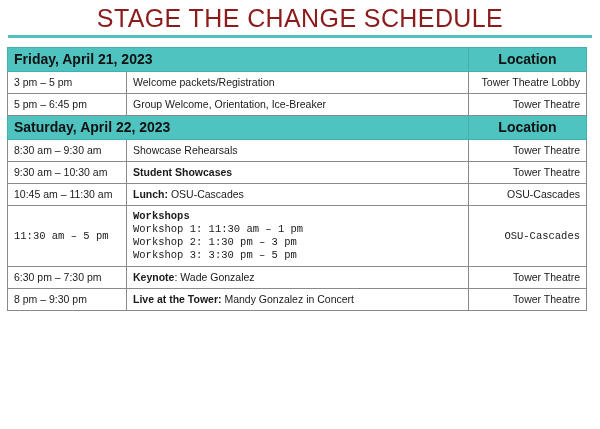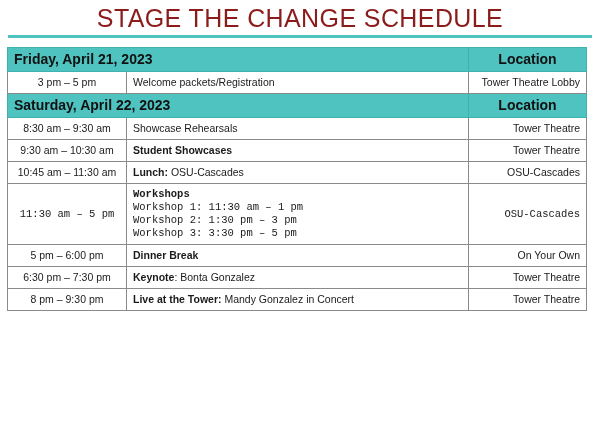--- a/index.html
+++ b/index.html
@@ -62,21 +62,21 @@
     font-size: 14px;
     color: #111111;
     padding-top: 5px;
     padding-bottom: 5px;
     border-color: #3fb2af;
   }
   tr.day-header td.loc-head {
     text-align: center;
   }
   td.time-cell {
-    text-align: center;
+    text-align: left;
     white-space: nowrap;
   }
   td.event-cell {
     text-align: left;
   }
   td.loc-cell {
     text-align: right;
   }
   .lead {
     font-weight: bold;
@@ -116,20 +116,25 @@
           <td colspan="2">Friday, April 21, 2023</td>
           <td class="loc-head">Location</td>
         </tr>
 
         <tr>
           <td class="time-cell">3 pm – 5 pm</td>
           <td class="event-cell"><span class="lead"></span><span>Welcome packets/Registration</span></td>
           <td class="loc-cell">Tower Theatre Lobby</td>
         </tr>
 
+        <tr>
+          <td class="time-cell">5 pm – 6:45 pm</td>
+          <td class="event-cell"><span class="lead"></span><span>Group Welcome, Orientation, Ice-Breaker</span></td>
+          <td class="loc-cell">Tower Theatre</td>
+        </tr>
 
 
 
         <tr class="day-header">
           <td colspan="2">Saturday, April 22, 2023</td>
           <td class="loc-head">Location</td>
         </tr>
 
         <tr>
           <td class="time-cell">8:30 am – 9:30 am</td>
@@ -155,29 +160,24 @@
             <span class="lead">Workshops</span>
             <span class="sub-lines">
               <span class="ln">Workshop 1: 11:30 am – 1 pm</span>
               <span class="ln">Workshop 2: 1:30 pm – 3 pm</span>
               <span class="ln">Workshop 3: 3:30 pm – 5 pm</span>
             </span>
           </td>
           <td class="loc-cell tall">OSU-Cascades</td>
         </tr>
 
-        <tr>
-          <td class="time-cell">5 pm – 6:00 pm</td>
-          <td class="event-cell"><span class="lead">Dinner Break</span><span></span></td>
-          <td class="loc-cell">On Your Own</td>
-        </tr>
 
         <tr>
           <td class="time-cell">6:30 pm – 7:30 pm</td>
-          <td class="event-cell"><span class="lead">Keynote</span><span>: Bonta Gonzalez</span></td>
+          <td class="event-cell"><span class="lead">Keynote</span><span>: Wade Gonzalez</span></td>
           <td class="loc-cell">Tower Theatre</td>
         </tr>
 
         <tr>
           <td class="time-cell">8 pm – 9:30 pm</td>
           <td class="event-cell"><span class="lead">Live at the Tower:</span><span> Mandy Gonzalez in Concert</span></td>
           <td class="loc-cell">Tower Theatre</td>
         </tr>
 
       </tbody>

